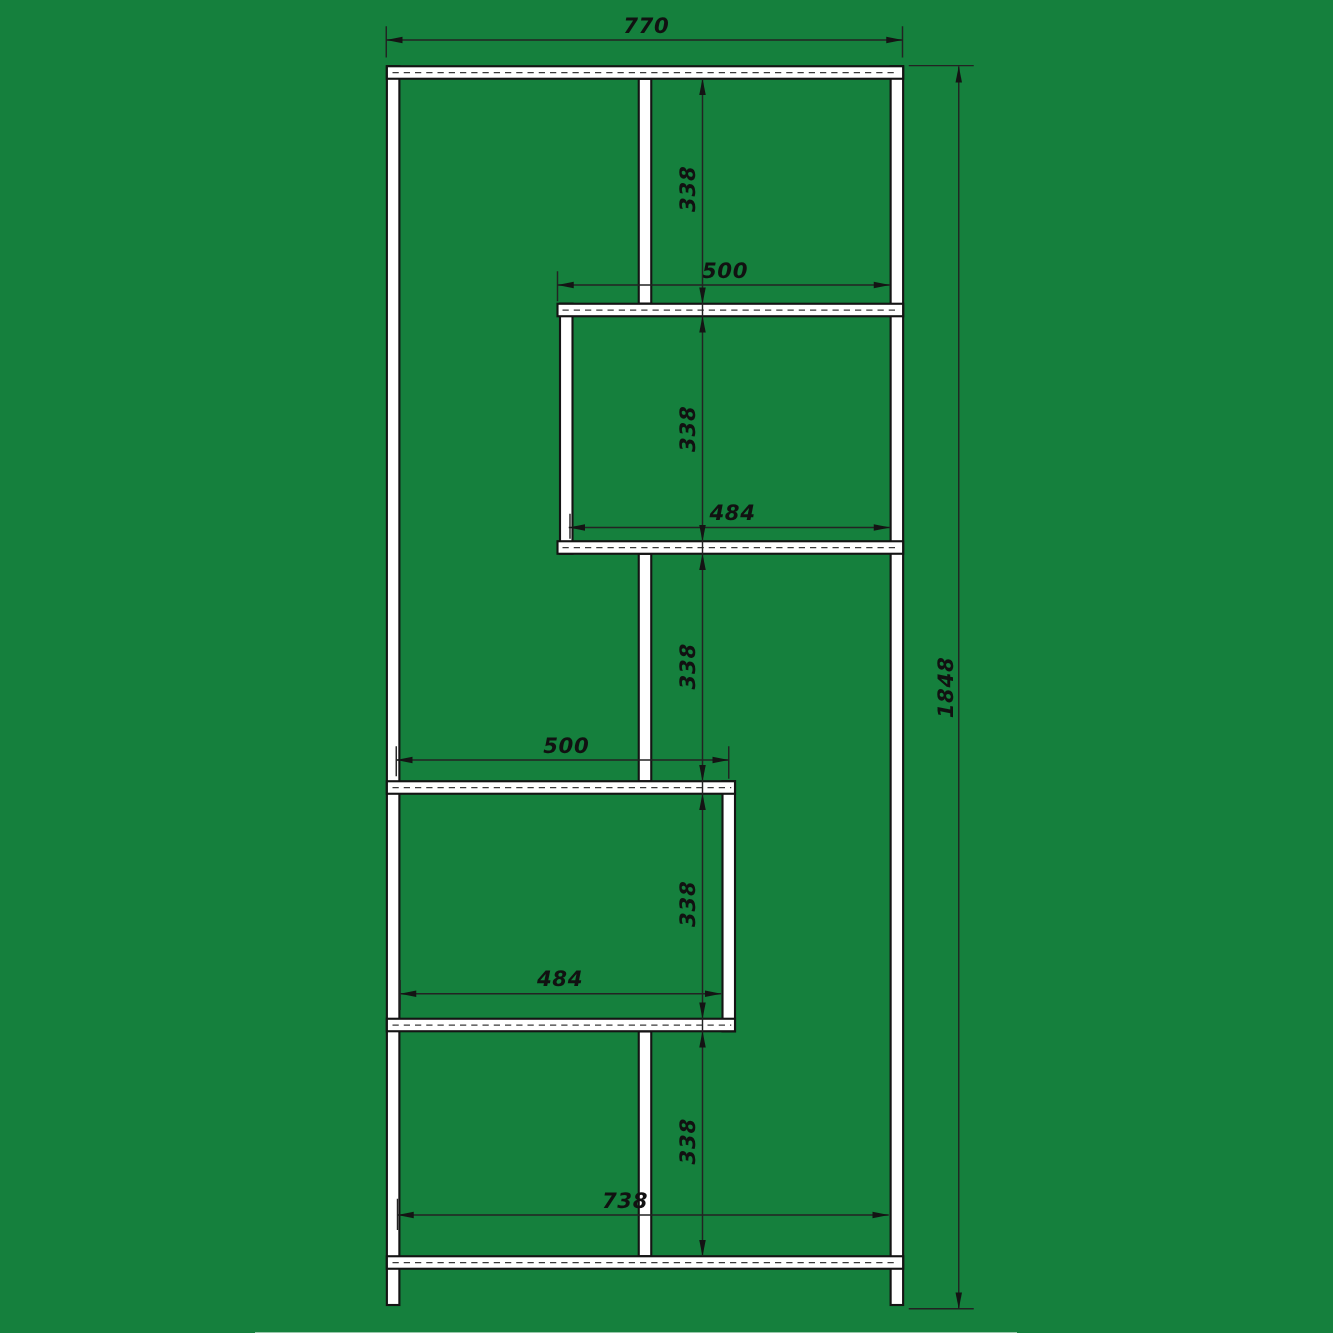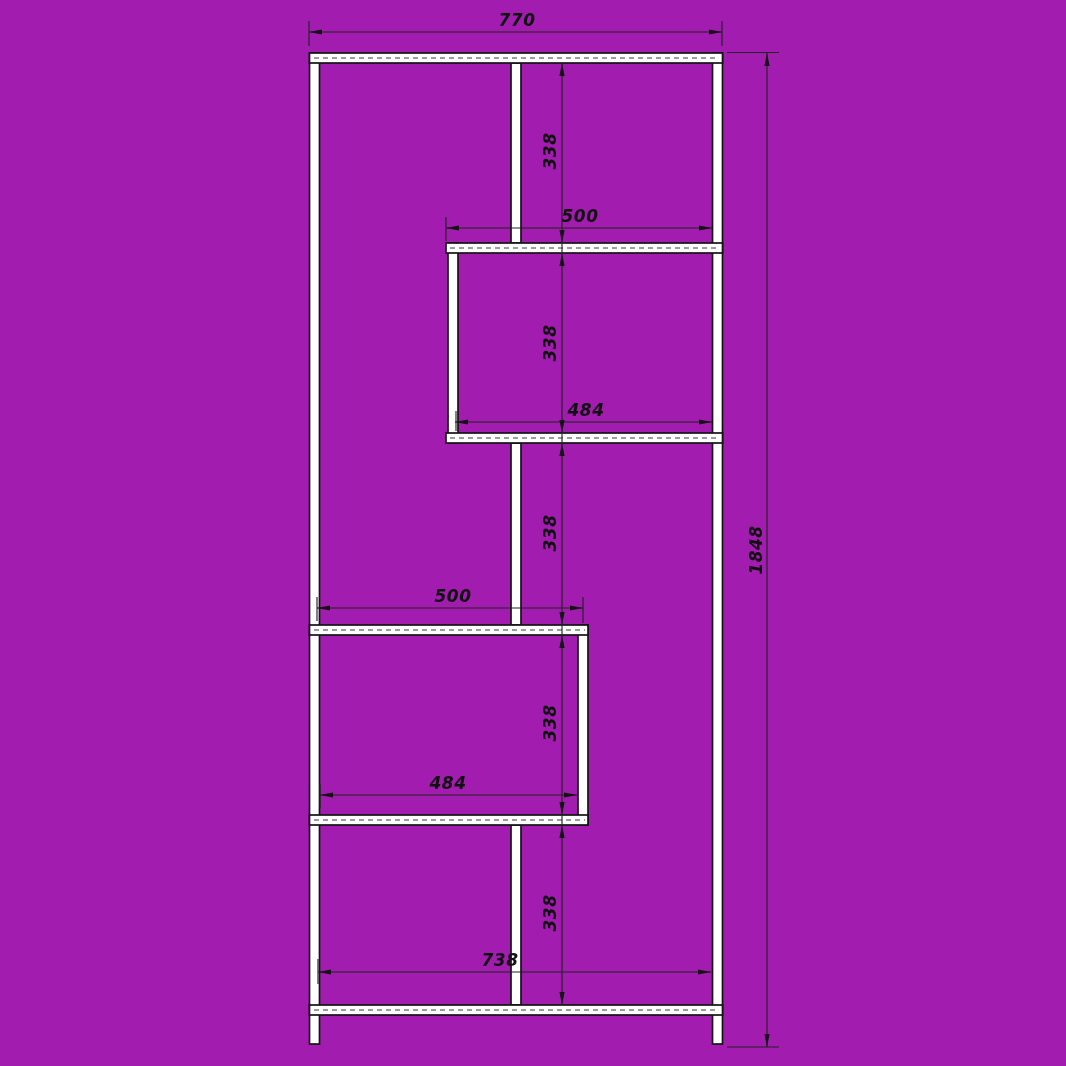--- a/index.html
+++ b/index.html
@@ -1,16 +1,16 @@
 <!DOCTYPE html>
 <html><head>
 <meta charset="utf-8">
 <style>
   html,body{margin:0;padding:0;background:#ffffff;}
-  .canvas{position:relative;width:1066px;height:1066px;background:#a21caf;overflow:hidden;
+  .canvas{position:relative;width:1066px;height:1066px;background:#15803d;overflow:hidden;
           font-family:"DejaVu Sans",sans-serif;}
   svg{display:block;}
   .member{fill:#ffffff;stroke:#141414;stroke-width:1.7;}
   .dash{stroke:#3a3a3a;stroke-width:1;stroke-dasharray:5 4;fill:none;}
   .dimline{stroke:#232323;stroke-width:1.15;fill:none;}
   .arrow{fill:#141414;stroke:none;}
   .dim{font:italic 600 17px "DejaVu Sans",sans-serif;fill:#111111;letter-spacing:.5px;}
 </style>
 </head>
 <body>

